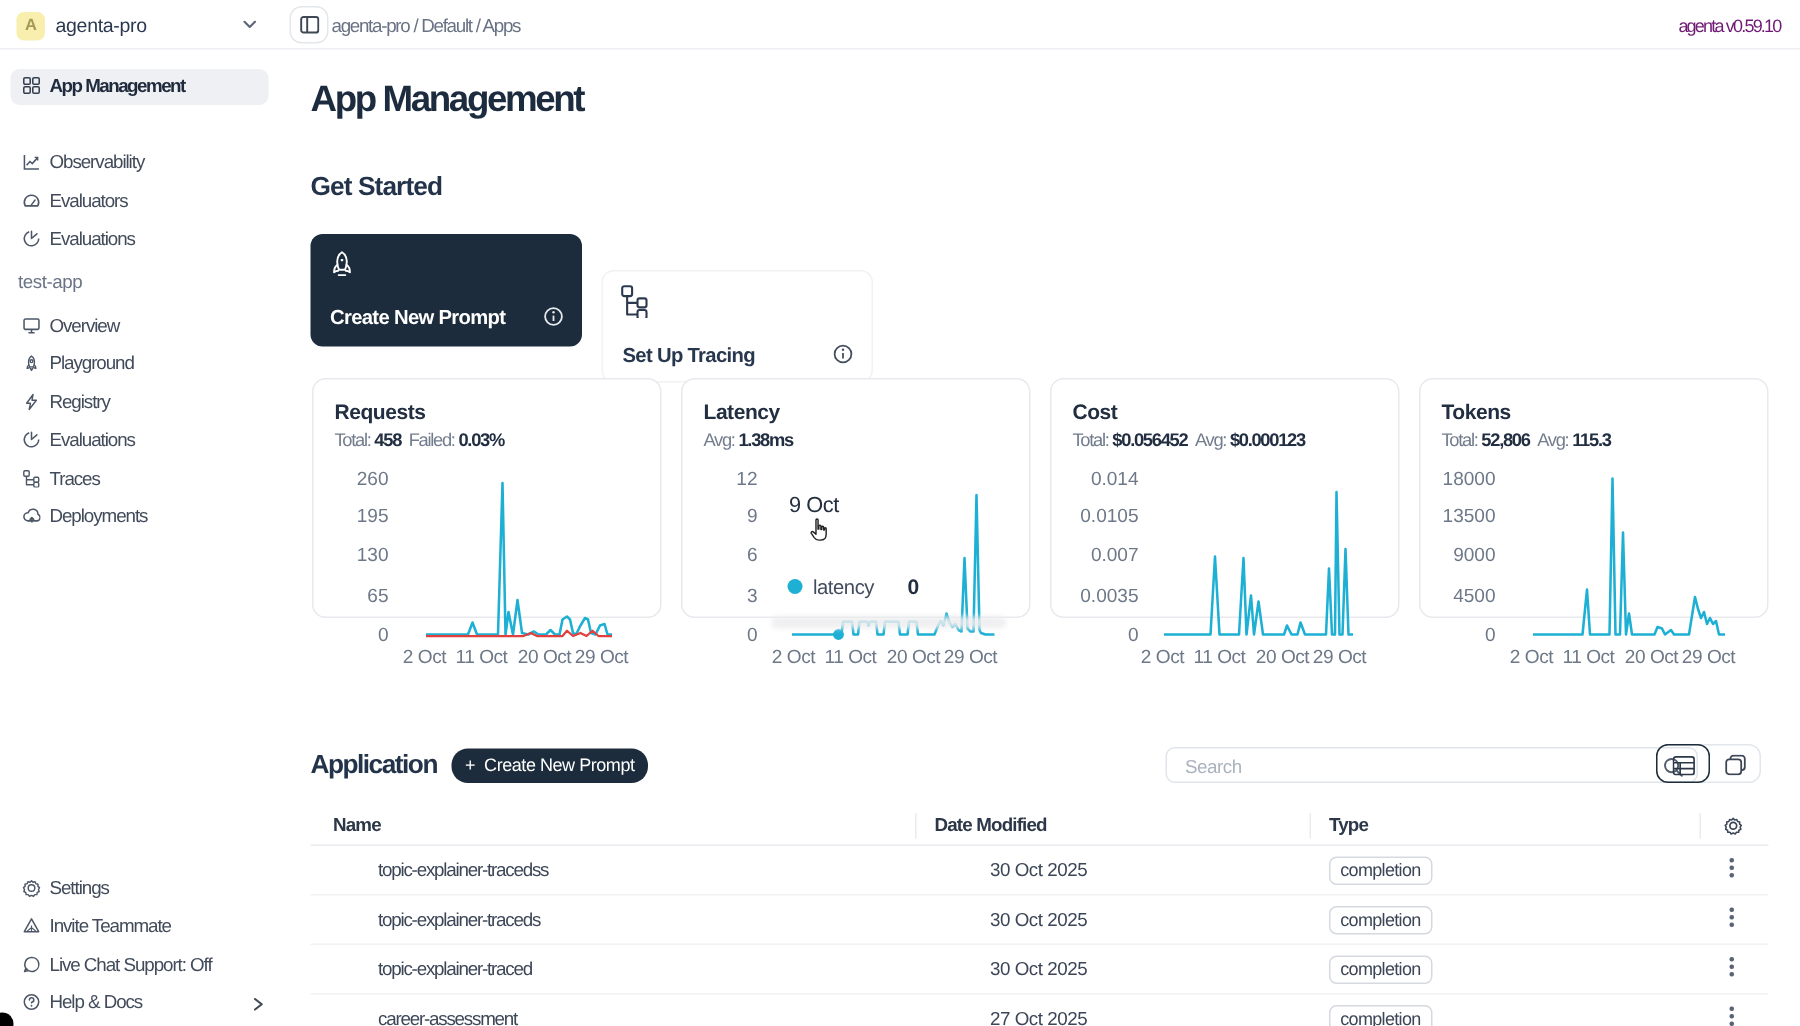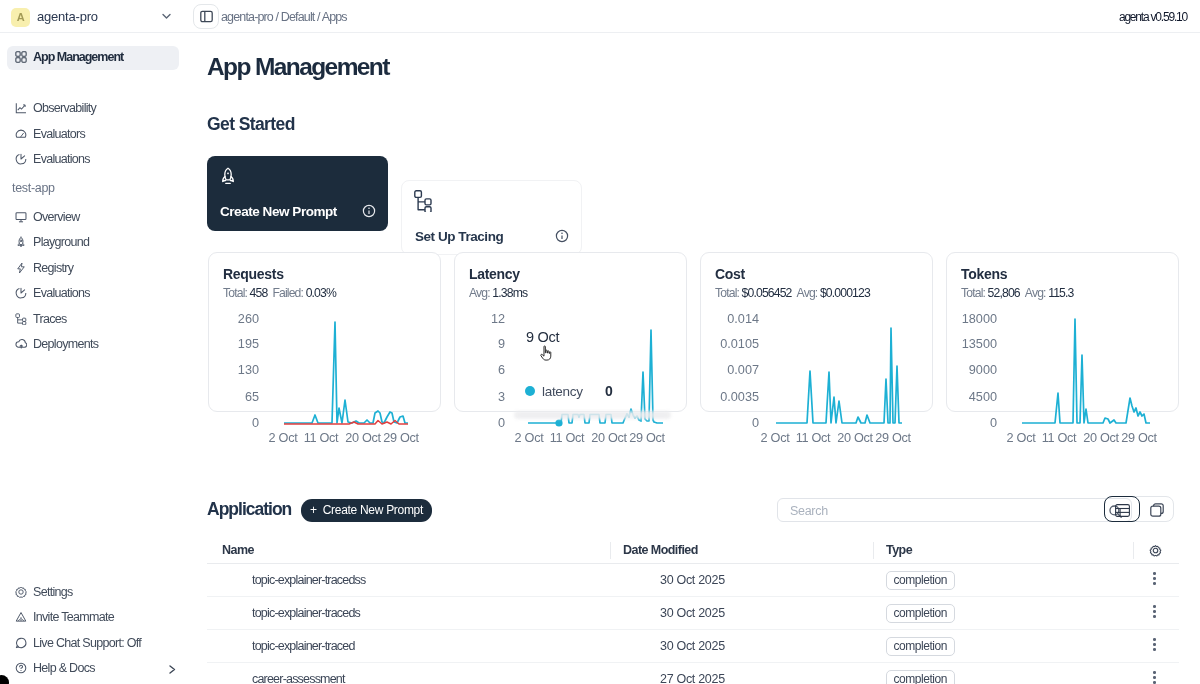--- a/index.html
+++ b/index.html
@@ -14,21 +14,21 @@
 #avatar { position:absolute; left:11px; top:8px; width:19px; height:19px;
   border-radius:5px; background:#f8efae; color:#a29a56; font-size:11px;
   font-weight:700; text-align:center; line-height:19px; }
 #wsname { position:absolute; left:37px; top:9px; font-size:13px; font-weight:400;
   color:#2b3850; letter-spacing:-0.2px; }
 #wschev { position:absolute; left:161px; top:11px; }
 #collapse { position:absolute; left:193px; top:4px; width:26px; height:25px;
   border:1.5px solid #e4e7ea; border-radius:8px; }
 #collapse svg { position:absolute; left:5.5px; top:5px; }
 #crumb { position:absolute; left:221px; top:10px; font-size:12.5px; color:#687284; letter-spacing:-0.85px; }
-#version { position:absolute; right:13px; top:10px; font-size:12px; color:#0f172a; letter-spacing:-1.2px; }
+#version { position:absolute; right:13px; top:10px; font-size:12px; color:#701a75; letter-spacing:-1.2px; }
 .sitem { position:absolute; left:7px; width:172px; height:24px; border-radius:6px;
   font-size:12.5px; color:#414b5a; letter-spacing:-0.7px; }
 .sitem.sel { background:#eef0f4; color:#1f2b3d; font-weight:600; letter-spacing:-1.0px; }
 .sitem .ic { position:absolute; left:8px; top:5.5px; width:12px; height:12px; }
 .sitem .lb { position:absolute; left:26px; top:4.5px; }
 .sgroup { position:absolute; left:12px; font-size:12.5px; color:#6a7486; }
 .schev { position:absolute; left:160px; top:7px; }
 
 
 #h1 { position:absolute; left:207px; top:53px; font-size:24.5px; font-weight:600;
@@ -44,21 +44,21 @@
 #gc2 { left:401px; width:181px; background:#fff; border:1px solid #f1f2f4;margin-top:24px; }
 #gc3 { left:595px; width:181px; background:#fff; border:1px solid #f1f2f4; }
 #gc3 .ttl { letter-spacing:-1.3px; }
 #gc2 .ttl, #gc3 .ttl { color:#27374d; }
 .gcard .icy { position:absolute; left:12px; top:9px; }
 
 .scard { position:absolute; top:252px; width:233px; height:160px; background:#fff;
   border:1px solid #e7e9ed; border-radius:9px;text-align:center; }
 .scard .t { position:absolute; left:14px; top:13px; font-size:14px; font-weight:700; color:#222e41; }
 .scard .sub { position:absolute; left:14px; top:33px; font-size:12.2px; color:#727c8c; letter-spacing:-0.85px; }
-.scard .sub b { color:#222e41; font-weight:400; }
+.scard .sub b { color:#222e41; font-weight:700; }
 .scard svg.ch { position:absolute; left:0; top:52px; }
 
 
 #apph { position:absolute; left:207px; top:499px; font-size:17.5px; font-weight:600; color:#22334a; letter-spacing:-1.0px; }
 #newbtn { position:absolute; left:301px; top:499px; width:131px; height:23px;
   background:#1c2c3c; border-radius:11px; color:#fff; font-size:12px; text-align:center;
   line-height:23px; }
 #search { position:absolute; left:777px; top:498px; width:355px; height:24px;
   border:1px solid #e1e4e9; border-radius:6px; }
 #search .ph { position:absolute; left:12px; top:4.5px; font-size:12.5px; color:#aab2be; }

